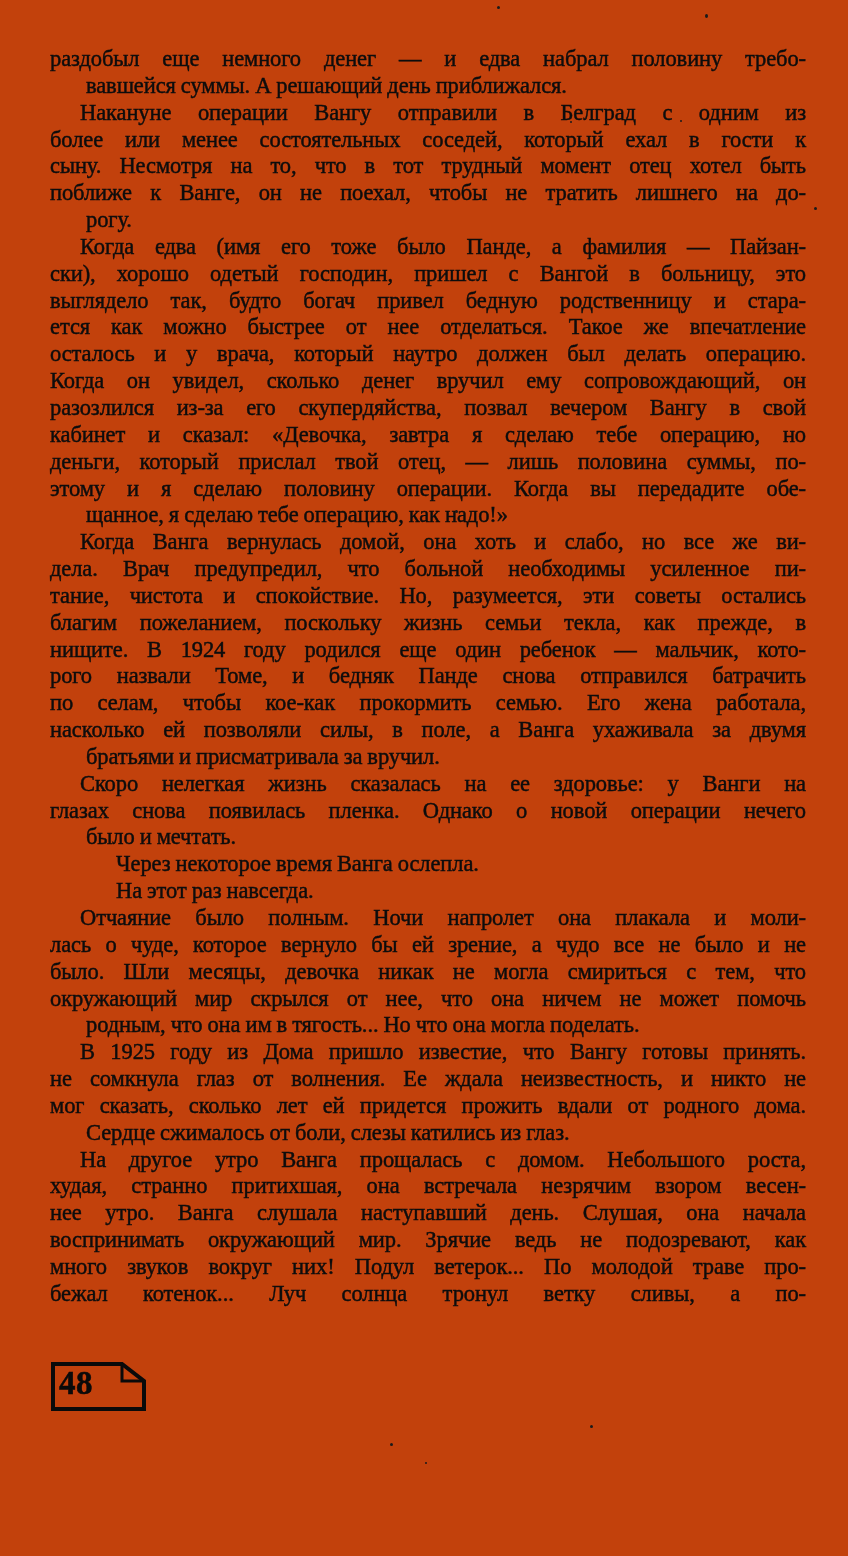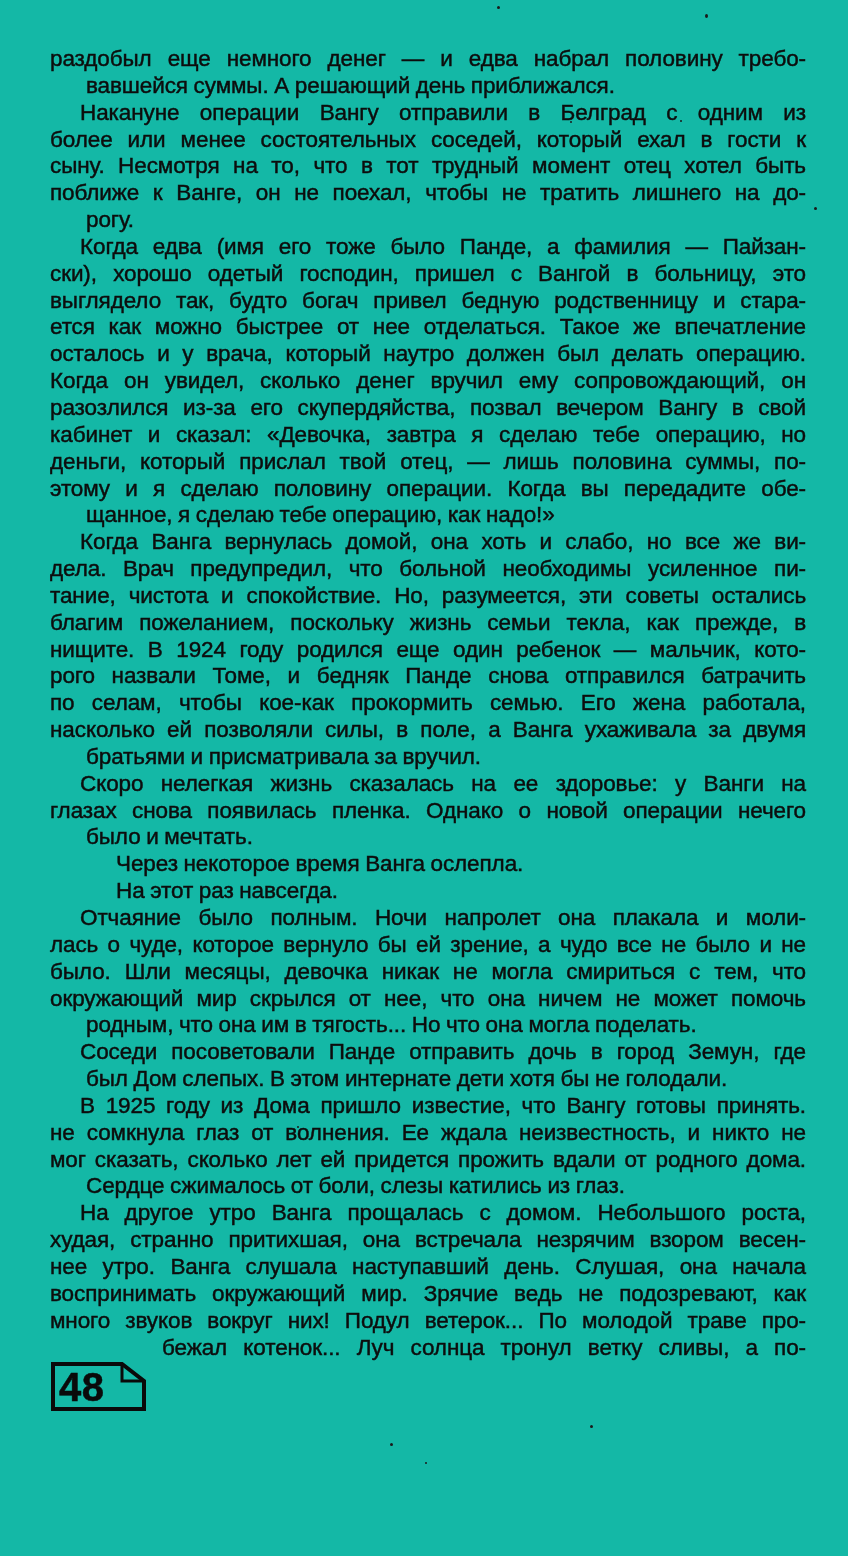--- a/index.html
+++ b/index.html
@@ -4,23 +4,23 @@
 <style>
   html, body {
     margin: 0;
     padding: 0;
     background: #e8e8e8;
   }
   .page {
     position: relative;
     width: 848px;
     height: 1556px;
-    background: #14b8a6;
+    background: #c2410c;
     overflow: hidden;
-    font-family: Liberation Sans, sans-serif;
+    font-family: Liberation Serif, serif;
   }
   .text-column {
     position: absolute;
     left: 50px;
     top: 46px;
     width: 756px;
     color: #0d0d0d;
   }
   .paragraph { margin: 0; padding: 0; }
   .line {
@@ -29,36 +29,36 @@
     font-size: 22.5px;
     letter-spacing: -0.1px;
     word-spacing: -0.5px;
     white-space: nowrap;      
     text-align: justify;
     text-align-last: justify;
     -webkit-text-stroke: 0.45px #0d0d0d; 
   }
   .line.first { text-indent: 30px; }
   .line.para-last { text-align-last: left; margin-left: 36px; }
-  .line.offset { margin-left: 112px; }
+  .line.offset { }
 
   
   .page-badge {
     position: absolute;
     left: 50px;
     top: 1361px;
     width: 97px;
     height: 51px;
   }
   .page-badge svg { position: absolute; left: 0; top: 0; }
   .page-badge .num {
     position: absolute;
     left: 9px;
     top: 6px;
-    font-size: 40px;
+    font-size: 33px;
     font-weight: bold;
     color: #0a0a0a;
     letter-spacing: 0.5px;
     line-height: 1;
     -webkit-text-stroke: 0.5px #0a0a0a;
   }
 
   
   .speckle {
     position: absolute;
@@ -119,24 +119,20 @@
         <div class="line first para-last">На этот раз навсегда.</div>
       </div>
       <div class="paragraph">
         <div class="line first">Отчаяние было полным. Ночи напролет она плакала и моли-</div>
         <div class="line">лась о чуде, которое вернуло бы ей зрение, а чудо все не было и не</div>
         <div class="line">было. Шли месяцы, девочка никак не могла смириться с тем, что</div>
         <div class="line">окружающий мир скрылся от нее, что она ничем не может помочь</div>
         <div class="line para-last">родным, что она им в тягость... Но что она могла поделать.</div>
       </div>
       <div class="paragraph">
-        <div class="line first">Соседи посоветовали Панде отправить дочь в город Земун, где</div>
-        <div class="line para-last">был Дом слепых. В этом интернате дети хотя бы не голодали.</div>
-      </div>
-      <div class="paragraph">
         <div class="line first">В 1925 году из Дома пришло известие, что Вангу готовы принять.</div>
         <div class="line">не сомкнула глаз от волнения. Ее ждала неизвестность, и никто не</div>
         <div class="line">мог сказать, сколько лет ей придется прожить вдали от родного дома.</div>
         <div class="line para-last">Сердце сжималось от боли, слезы катились из глаз.</div>
       </div>
       <div class="paragraph">
         <div class="line first">На другое утро Ванга прощалась с домом. Небольшого роста,</div>
         <div class="line">худая, странно притихшая, она встречала незрячим взором весен-</div>
         <div class="line">нее утро. Ванга слушала наступавший день. Слушая, она начала</div>
         <div class="line">воспринимать окружающий мир. Зрячие ведь не подозревают, как</div>

